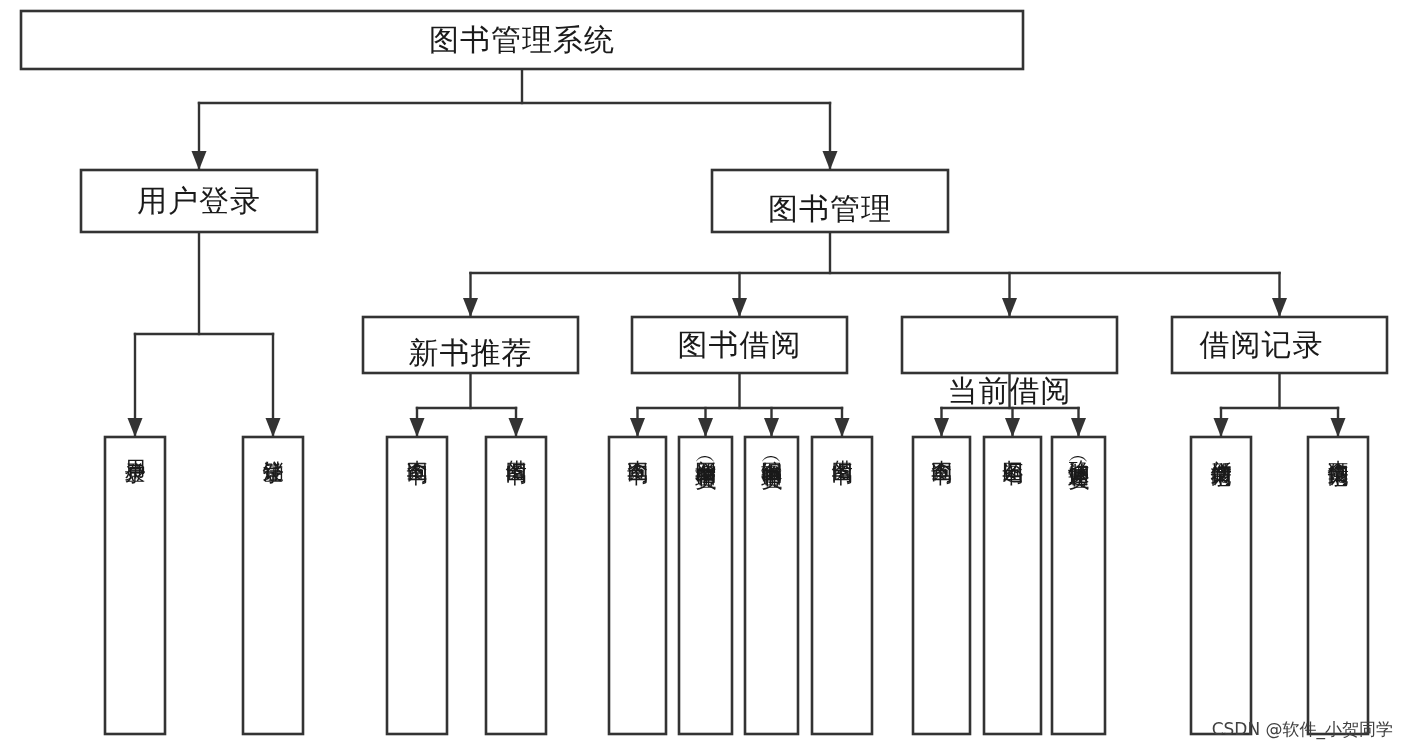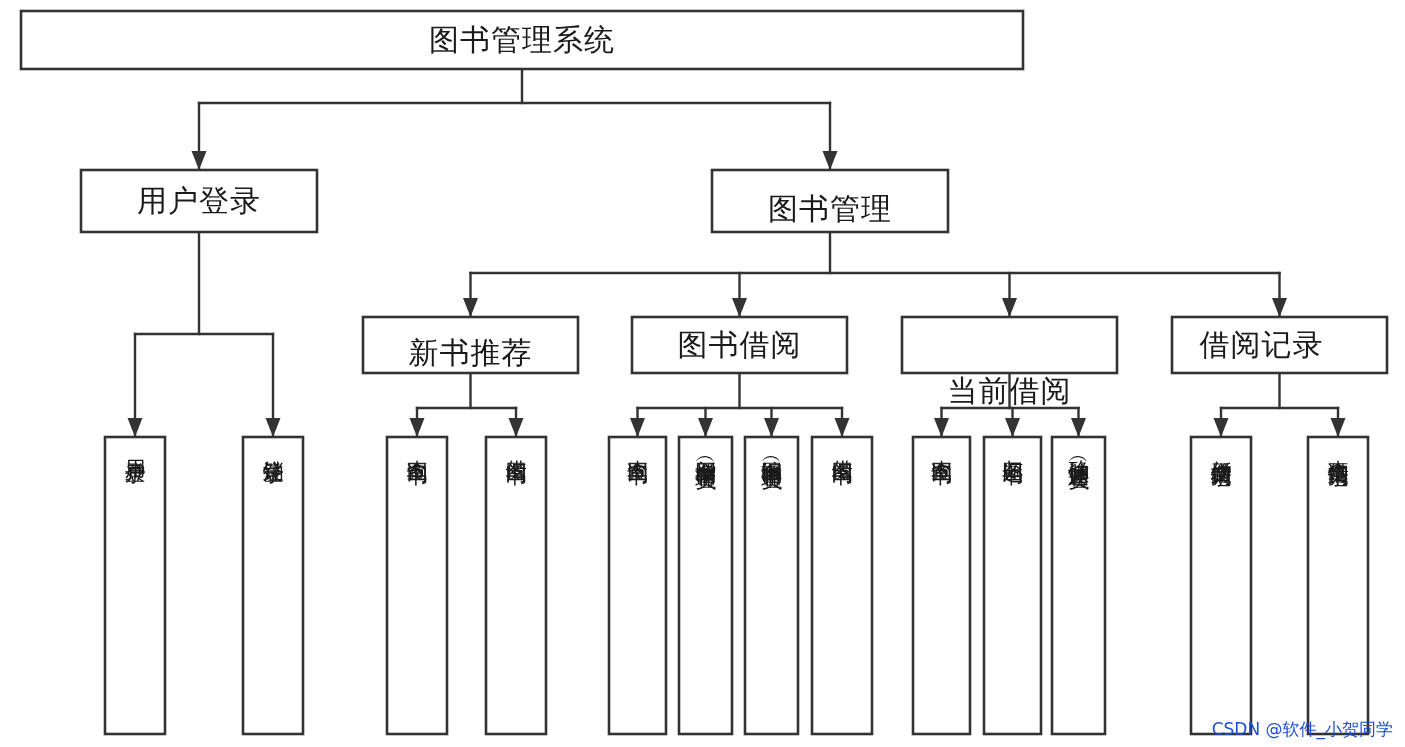--- a/index.html
+++ b/index.html
@@ -73,21 +73,21 @@
     color: #1a1a1a;
     letter-spacing: 1px;
     white-space: nowrap;
   }
   #watermark {
     position: absolute;
     right: 12px;
     bottom: 6px;
     font-family: "DejaVu Sans", "Liberation Sans", sans-serif;
     font-size: 17px;
-    color: #1d4ed8;
+    color: #404040;
     white-space: nowrap;
     pointer-events: none;
   }
 </style>
 </head>
 <body>
 
 <div id="diagram-root">
 
   <svg id="tree-svg" viewBox="0 0 1405 747" xmlns="http://www.w3.org/2000/svg">

